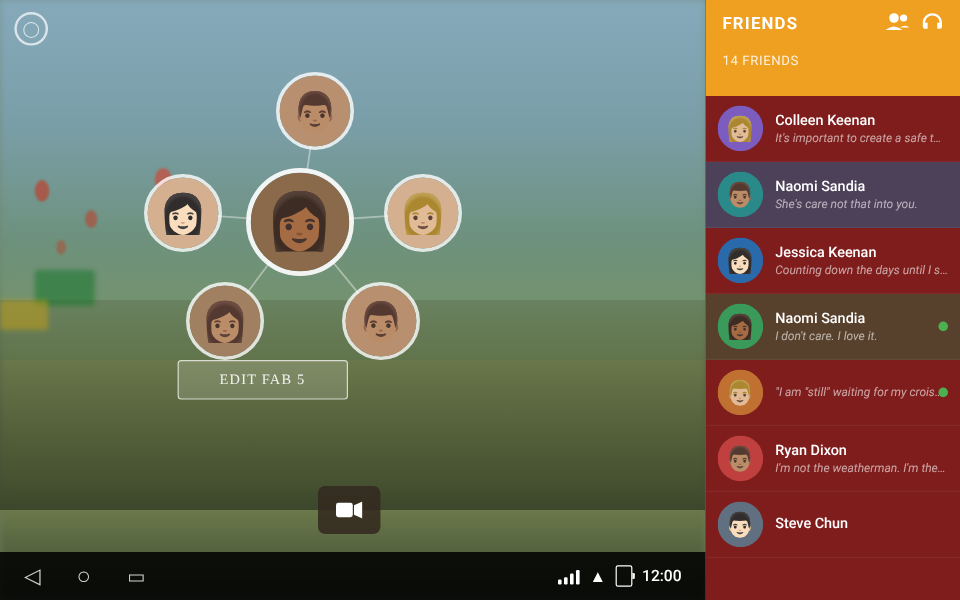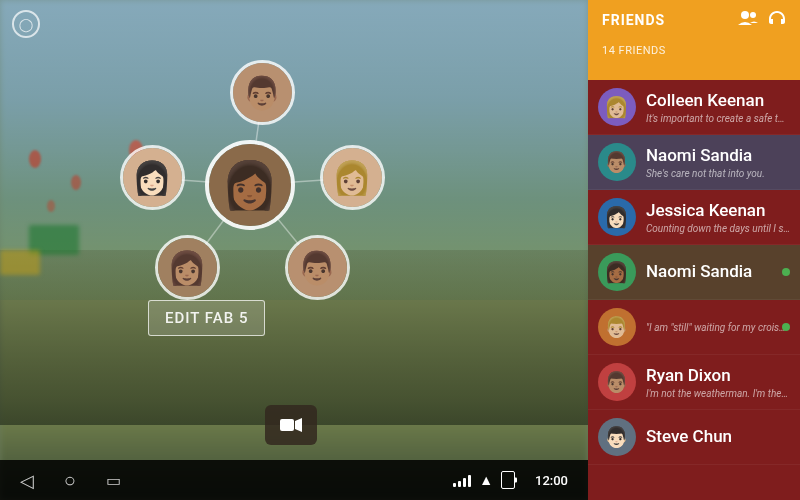--- a/index.html
+++ b/index.html
@@ -187,28 +187,29 @@
     .avatar-face.olive { background: #a08060; }
 
     
     .edit-fab-btn {
       position: absolute;
       top: 300px;
       left: 148px;
       background: rgba(255,255,255,0.15);
       border: 1.5px solid rgba(255,255,255,0.7);
       color: rgba(255,255,255,0.9);
-      padding: 8px 16px;
+      padding: 8px 34px;
       border-radius: 3px;
-      font-size: 15px;
+      font-size: 12px;
       letter-spacing: 1px;
       font-weight: 500;
       text-transform: uppercase;
       cursor: pointer;
       z-index: 10;
+      font-family: Liberation Serif, serif;
     }
 
     
     .video-btn {
       position: absolute;
       bottom: 55px;
       left: 265px;
       width: 52px;
       height: 40px;
       background: rgba(50,40,30,0.85);
@@ -316,21 +317,21 @@
       font-size: 18px;
     }
 
     .friend-info {
       flex: 1;
       overflow: hidden;
     }
 
     .friend-name {
       color: #fff;
-      font-size: 17px;
+      font-size: 12px;
       font-weight: 500;
       margin-bottom: 2px;
     }
 
     .friend-status {
       color: rgba(255,255,255,0.6);
       font-size: 10px;
       font-style: italic;
       white-space: nowrap;
       overflow: hidden;
@@ -472,21 +473,21 @@
           <div class="signal-bar" style="height:9px;"></div>
           <div class="signal-bar" style="height:12px;"></div>
         </div>
 
         <span style="font-size:14px; color:#fff;">▲</span>
 
         <span style="font-size:12px; color:#fff; border: 1.5px solid #fff; padding: 1px 3px; border-radius:2px; position:relative;">
           <span style="position:absolute;right:-3px;top:50%;transform:translateY(-50%);width:2px;height:5px;background:#fff;border-radius:0 1px 1px 0;"></span>
           &nbsp;&nbsp;
         </span>
-        <span style="color:#fff; font-size:13px; font-weight:500; margin-left:12px;">12:00</span>
+        <span style="color:#fff; font-size:13px; font-weight:500; margin-left:0;">12:00</span>
       </div>
     </div>
 
   </div>
 
   <div class="right-panel">
 
     <div class="friends-header">
       <span class="friends-title">FRIENDS</span>
       <div class="header-icons">
@@ -551,20 +552,21 @@
       </div>
 
       <div class="friend-item green-highlight">
         <div class="friend-avatar">
           <div class="friend-avatar-inner av-green">
             <span style="font-size:20px;">👩🏾</span>
           </div>
         </div>
         <div class="friend-info">
           <div class="friend-name">Naomi Sandia</div>
+          <div class="friend-status">I don't care. I love it.</div>
         </div>
         <div class="online-dot"></div>
       </div>
 
       <div class="friend-item">
         <div class="friend-avatar">
           <div class="friend-avatar-inner av-orange">
             <span style="font-size:20px;">👨🏼</span>
           </div>
         </div>

